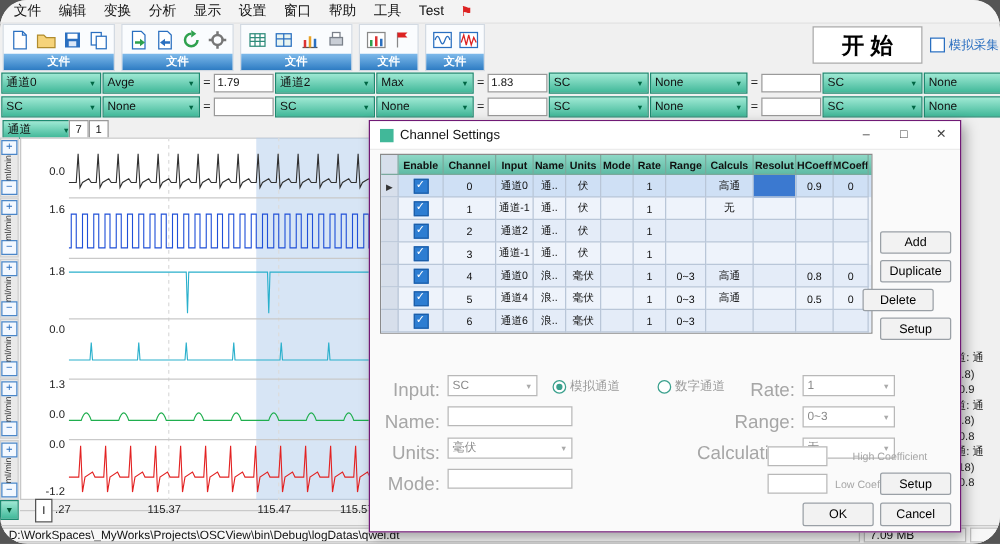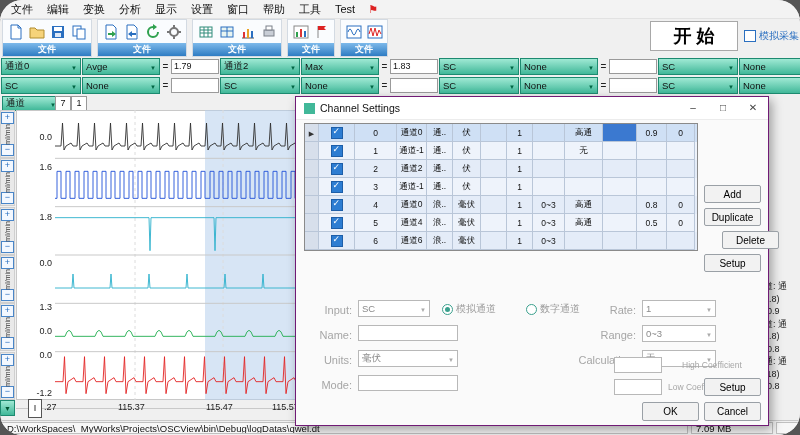--- a/index.html
+++ b/index.html
@@ -80,21 +80,21 @@
   .ghead .gc{border-color:#7aa99c;}
   .ra{background:#eef3fb}.rb{background:#e4ecf8}
   .sel{background:#cfe0f5}
   .rowhdr{background:#d7dfeb}
   .rowmark::before{content:"▶";font-size:7px;color:#333;}
   .cb{width:10px;height:10px;background:#2d7dd2;border:1px solid #1d5ea8;position:relative;display:inline-block;}
   .cb::after{content:"✓";position:absolute;left:1px;top:-2px;color:#fff;font-size:9px;}
   .selcell{background:#3b79d0;}
   .sidebtn,.btn{position:absolute;width:57px;height:18px;background:#f2f2f2;border:1px solid #9aa0a6;
         border-radius:2px;font-size:10px;font-family:inherit;}
-  .flbl{position:absolute;color:#a6a6a6;font-size:11px;text-align:right;}
+  .flbl{position:absolute;color:#a6a6a6;font-size:15px;text-align:right;}
   .dcombo{position:absolute;height:17px;background:#fff;border:1px solid #b8b8b8;color:#8a8a8a;
           font-size:9.5px;display:flex;align-items:center;justify-content:space-between;
           padding:0 3px;box-sizing:border-box;}
   .dcombo .darr::after{content:"▼";font-size:6px;color:#aaa;}
   .dtext{position:absolute;height:16px;background:#fff;border:1px solid #b8b8b8;box-sizing:border-box;
          font-size:9.5px;color:#555;padding:0 2px;font-family:inherit;}
   .radio{width:9px;height:9px;border:1px solid #3aa08d;border-radius:50%;background:#fff;
          display:inline-block;position:relative;}
   .radio.on::after{content:"";position:absolute;left:2px;top:2px;width:5px;height:5px;border-radius:50%;background:#3aa08d;}
   .rwrap{position:absolute;display:flex;align-items:center;gap:3px;color:#9b9b9b;font-size:10px;}
@@ -449,20 +449,35 @@
         </svg>
       <span>Channel Settings</span>
     </div>
     <div class="dctrl">
       <span class="dcbtn">–</span>
       <span class="dcbtn">□</span>
       <span class="dcbtn">✕</span>
     </div>
 
     <div class="dgrid">
+      <div class="grow ghead">
+        <div class="gc rowhdr"></div>
+        <div class="gc">Enable</div>
+        <div class="gc">Channel</div>
+        <div class="gc">Input</div>
+        <div class="gc">Name</div>
+        <div class="gc">Units</div>
+        <div class="gc">Mode</div>
+        <div class="gc">Rate</div>
+        <div class="gc">Range</div>
+        <div class="gc">Calculs</div>
+        <div class="gc">Resolut</div>
+        <div class="gc">HCoeff</div>
+        <div class="gc">MCoeff</div>
+      </div>
       <div class="grow sel">
         <div class="gc rowhdr">
             <span class="rowmark"></span>
           </div>
         <div class="gc">
             <span class="cb"></span>
           </div>
         <div class="gc">0</div>
         <div class="gc">通道0</div>
         <div class="gc">通..</div>
@@ -574,21 +589,21 @@
         <div class="gc">0~3</div>
         <div class="gc"></div>
         <div class="gc"></div>
         <div class="gc"></div>
         <div class="gc"></div>
       </div>
     </div>
 
     <button class="sidebtn" style="left:408px;top:88px">Add</button>
     <button class="sidebtn" style="left:408px;top:111px">Duplicate</button>
-    <button class="sidebtn" style="left:426px;top:134px">Delete</button>
+    <button class="sidebtn" style="left:394px;top:134px">Delete</button>
     <button class="sidebtn" style="left:408px;top:157px">Setup</button>
 
     <span class="flbl" style="left:4px;top:207px;width:52px">Input:</span>
     <div class="dcombo" style="left:62px;top:203px;width:72px">
         <span>SC</span>
         <span class="darr"></span>
       </div>
     <span class="rwrap" style="left:146px;top:205px">
         <span class="radio on"></span>
         <span>模拟通道</span>

